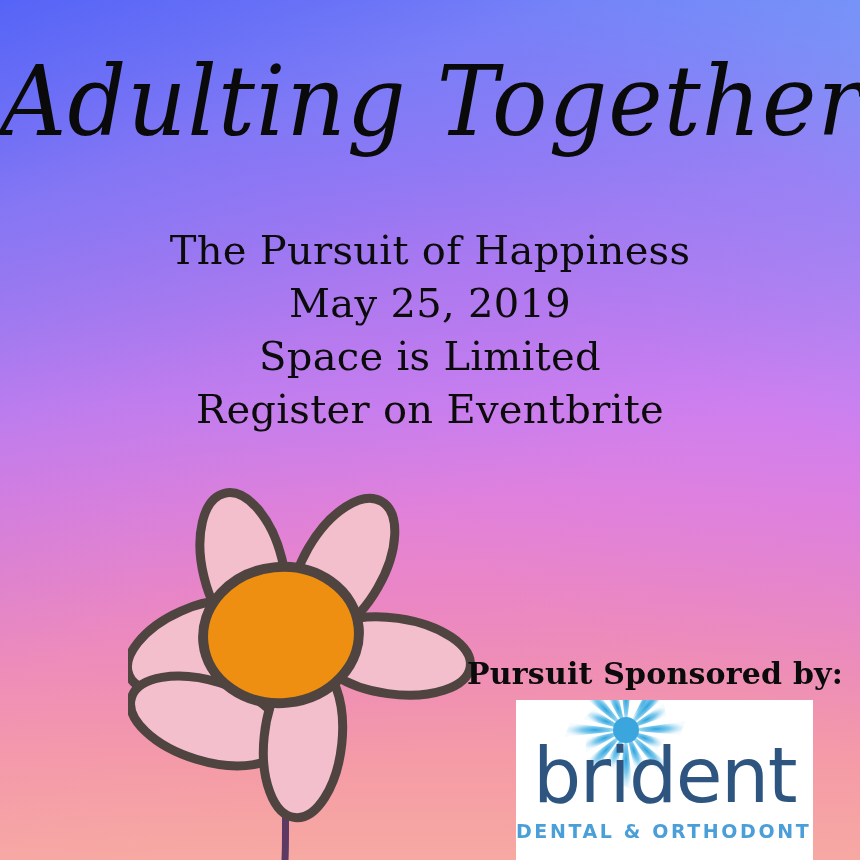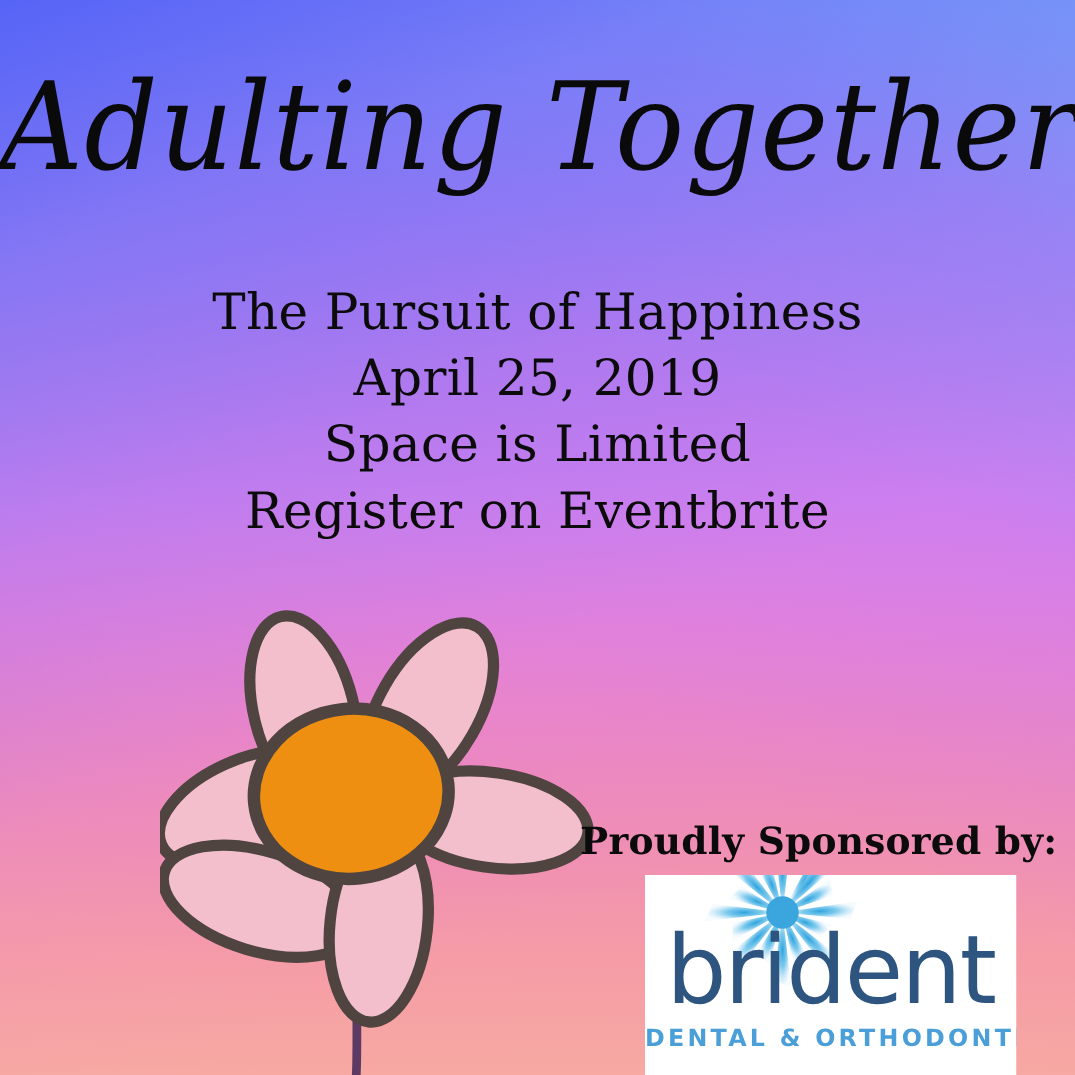--- a/index.html
+++ b/index.html
@@ -144,21 +144,21 @@
 </style>
 </head>
 <body>
 
 <div id="poster">
 
   <div id="title">Adulting Together</div>
 
   <div id="body-lines">
     <div class="body-line">The Pursuit of Happiness</div>
-    <div class="body-line">April 25, 2019</div>
+    <div class="body-line">May 25, 2019</div>
     <div class="body-line">Space is Limited</div>
     <div class="body-line">Register on Eventbrite</div>
   </div>
 
   <svg id="flower" viewBox="0 0 352 382">
 
     <path d="M158 300 C157 340 158 362 157 382" stroke="#5d3a63" stroke-width="7" fill="none" stroke-linecap="round"></path>
     <g fill="#f4bfcd" stroke="#4f4440" stroke-width="9" stroke-linejoin="round">
 
       <ellipse cx="115" cy="90" rx="40" ry="77" transform="rotate(-14 115 90)"></ellipse>
@@ -170,21 +170,21 @@
       <ellipse cx="265" cy="178" rx="78" ry="38" transform="rotate(8 265 178)"></ellipse>
 
       <ellipse cx="80" cy="243" rx="80" ry="40" transform="rotate(17 80 243)"></ellipse>
 
       <ellipse cx="175" cy="262" rx="39" ry="78" transform="rotate(6 175 262)"></ellipse>
     </g>
 
     <ellipse cx="153" cy="157" rx="78" ry="68" transform="rotate(-6 153 157)" fill="#ef8f11" stroke="#4f4440" stroke-width="10"></ellipse>
   </svg>
 
-  <div id="sponsor-label">Proudly Sponsored by:</div>
+  <div id="sponsor-label">Pursuit Sponsored by:</div>
 
   <div id="logo-box">
     <svg id="logo-burst" viewBox="0 0 136 136">
       <defs>
         <radialGradient id="rayFade" cx="50%" cy="50%" r="50%">
           <stop offset="0%" stop-color="#2ea3dd" stop-opacity="1"></stop>
           <stop offset="45%" stop-color="#66c0ea" stop-opacity="0.85"></stop>
           <stop offset="100%" stop-color="#bfe2f6" stop-opacity="0.15"></stop>
         </radialGradient>
       </defs>

